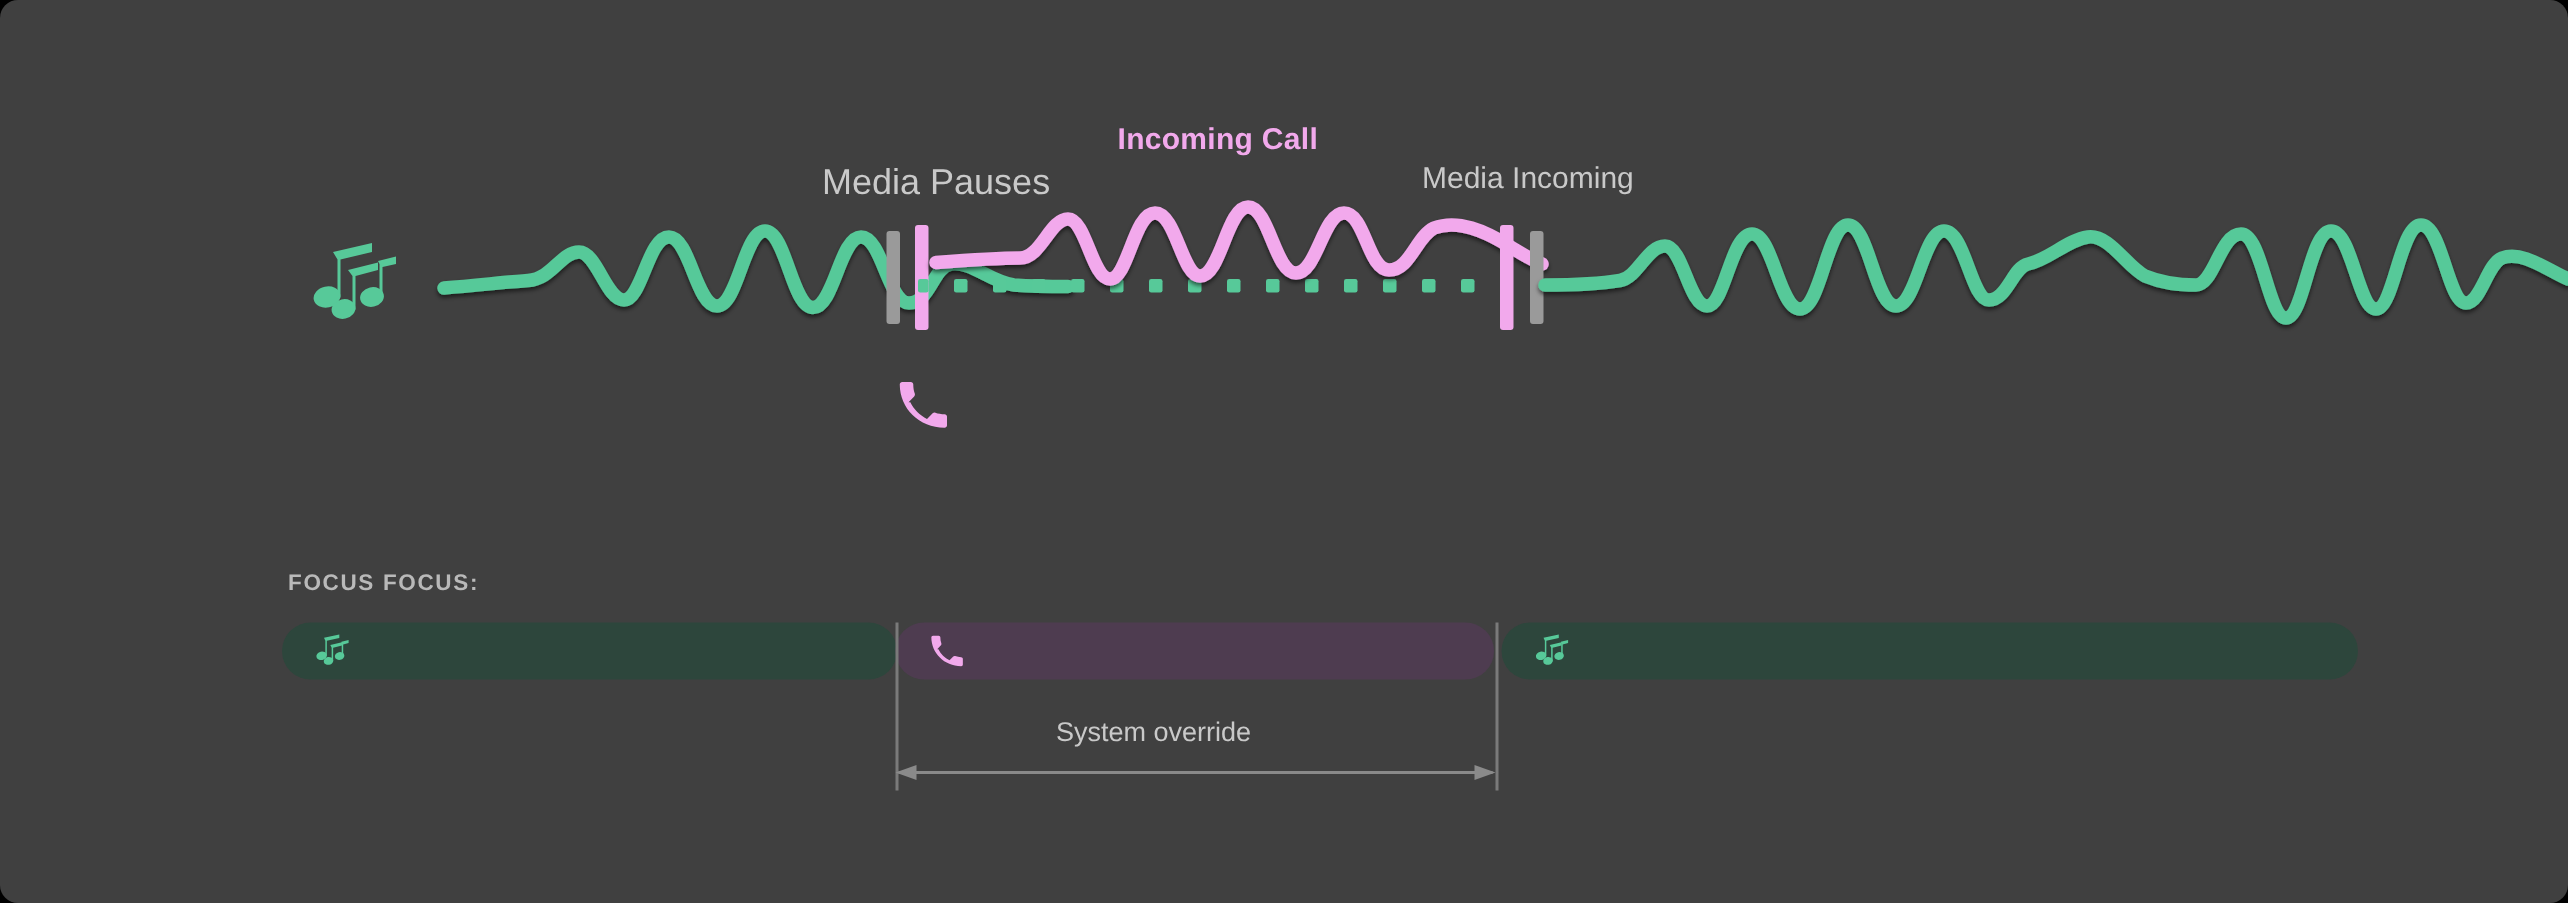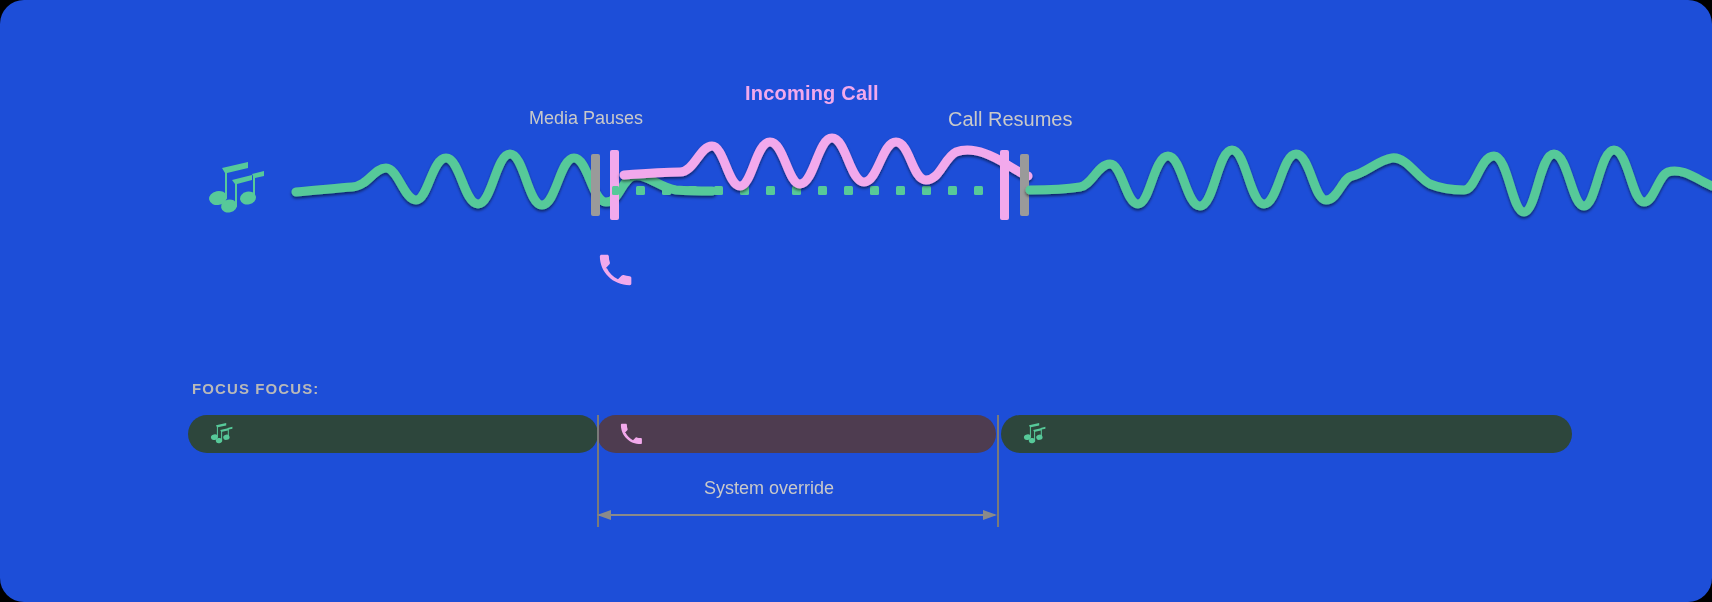--- a/index.html
+++ b/index.html
@@ -1,29 +1,29 @@
 <!DOCTYPE html>
 <html><head>
 <meta charset="utf-8">
 <style>
   html,body{margin:0;padding:0;background:#000;}
   body{width:1712px;height:602px;font-family:"Liberation Sans",sans-serif;overflow:hidden;}
 
   #card{
     position:absolute;left:0;top:0;width:1712px;height:602px;
-    background:#1d4ed8;border-radius:24px;overflow:hidden;
+    background:#404040;border-radius:12px;overflow:hidden;
   }
 
   
   .lbl{position:absolute;white-space:nowrap;}
   #incoming-call-label{
     left:745px;top:82px;font-size:20px;font-weight:700;color:#f2a9ec;letter-spacing:.2px;
   }
   #media-pauses-label{
-    left:529px;top:108px;font-size:18px;color:#c9c9c9;
+    left:548px;top:108px;font-size:24px;color:#c9c9c9;
   }
   #media-resumes-label{
     left:948px;top:108px;font-size:20px;color:#c9c9c9;
   }
 
   
   #wave-stage{position:absolute;left:0;top:120px;width:1712px;height:130px;}
   #wave-stage svg{display:block;}
 
   
@@ -57,21 +57,21 @@
   }
   #override-arrow{position:absolute;left:595px;top:505px;width:404px;height:20px;}
 </style>
 </head>
 <body>
 
 <div id="card">
 
   <div class="lbl" id="incoming-call-label">Incoming Call</div>
   <div class="lbl" id="media-pauses-label">Media Pauses</div>
-  <div class="lbl" id="media-resumes-label">Call Resumes</div>
+  <div class="lbl" id="media-resumes-label">Media Incoming</div>
 
   <div id="note-icon-main">
     <svg viewBox="0 0 62 60" width="62" height="60">
       <g fill="#57c999">
         <path d="M14 8 L40 2 L40 8 L19 13 L19 38 A1 1 0 0 1 17 38 L17 13 Z"></path>
         <ellipse cx="10" cy="38" rx="9" ry="7" transform="rotate(-12 10 38)"></ellipse>
         <path d="M24 20 L44 15 L44 20 L29 24 L29 46 A1 1 0 0 1 27 46 L27 24 Z"></path>
         <ellipse cx="21" cy="46" rx="8" ry="6.5" transform="rotate(-12 21 46)"></ellipse>
         <path d="M44 14 L56 11 L56 16 L47 18 L47 37 A1 1 0 0 1 45 37 L45 16 Z"></path>
         <ellipse cx="40" cy="38" rx="8" ry="6.5" transform="rotate(-12 40 38)"></ellipse>

